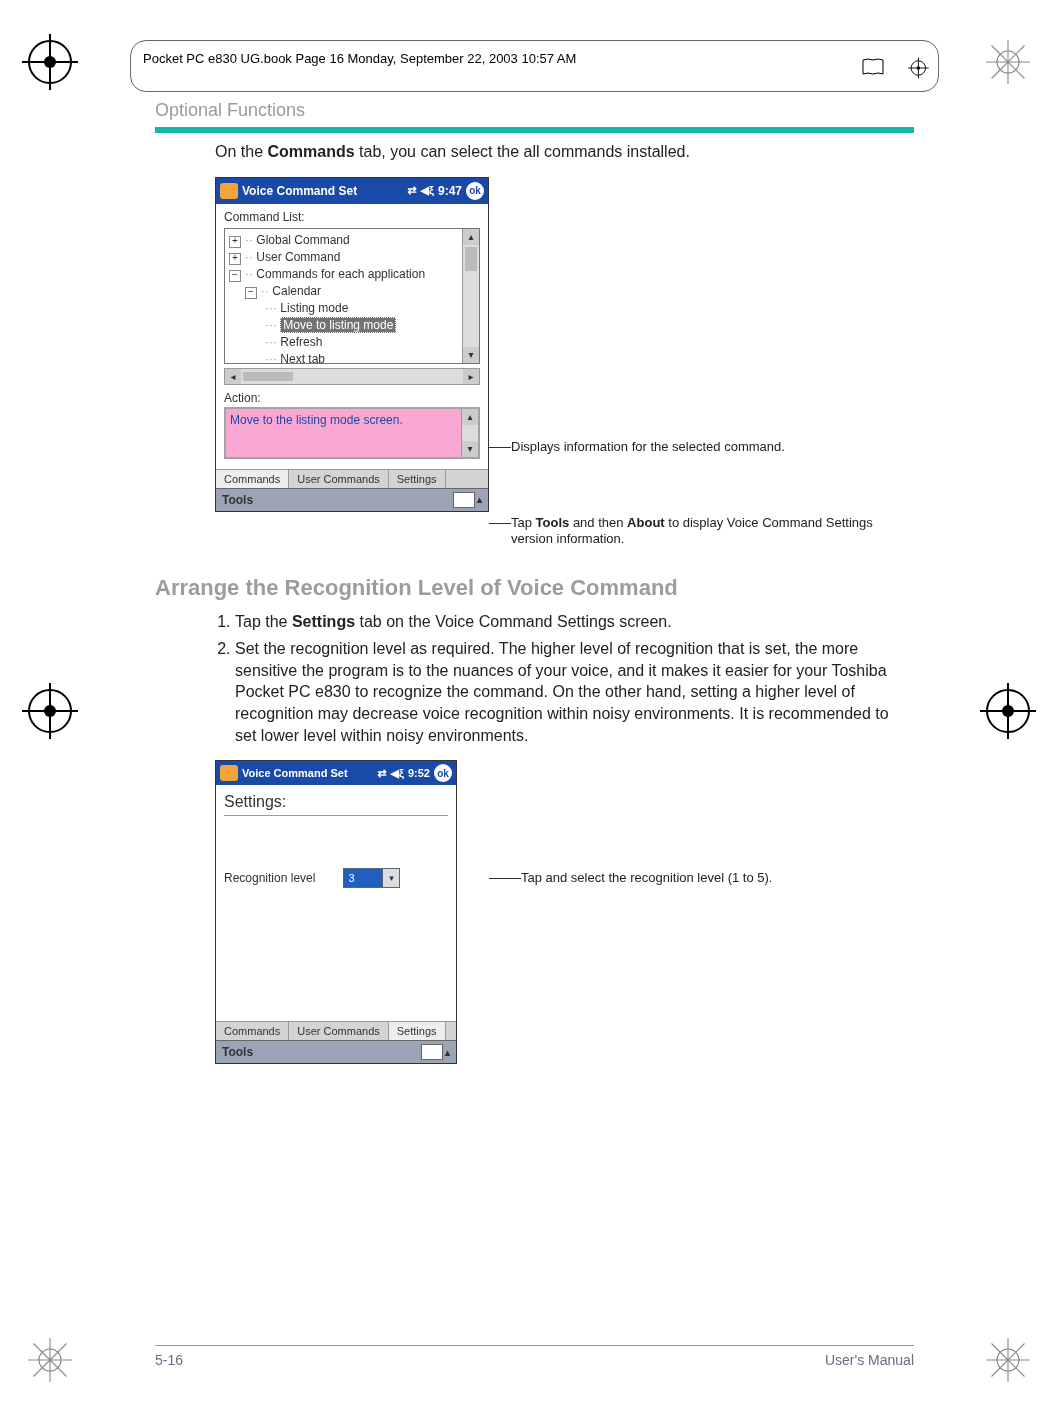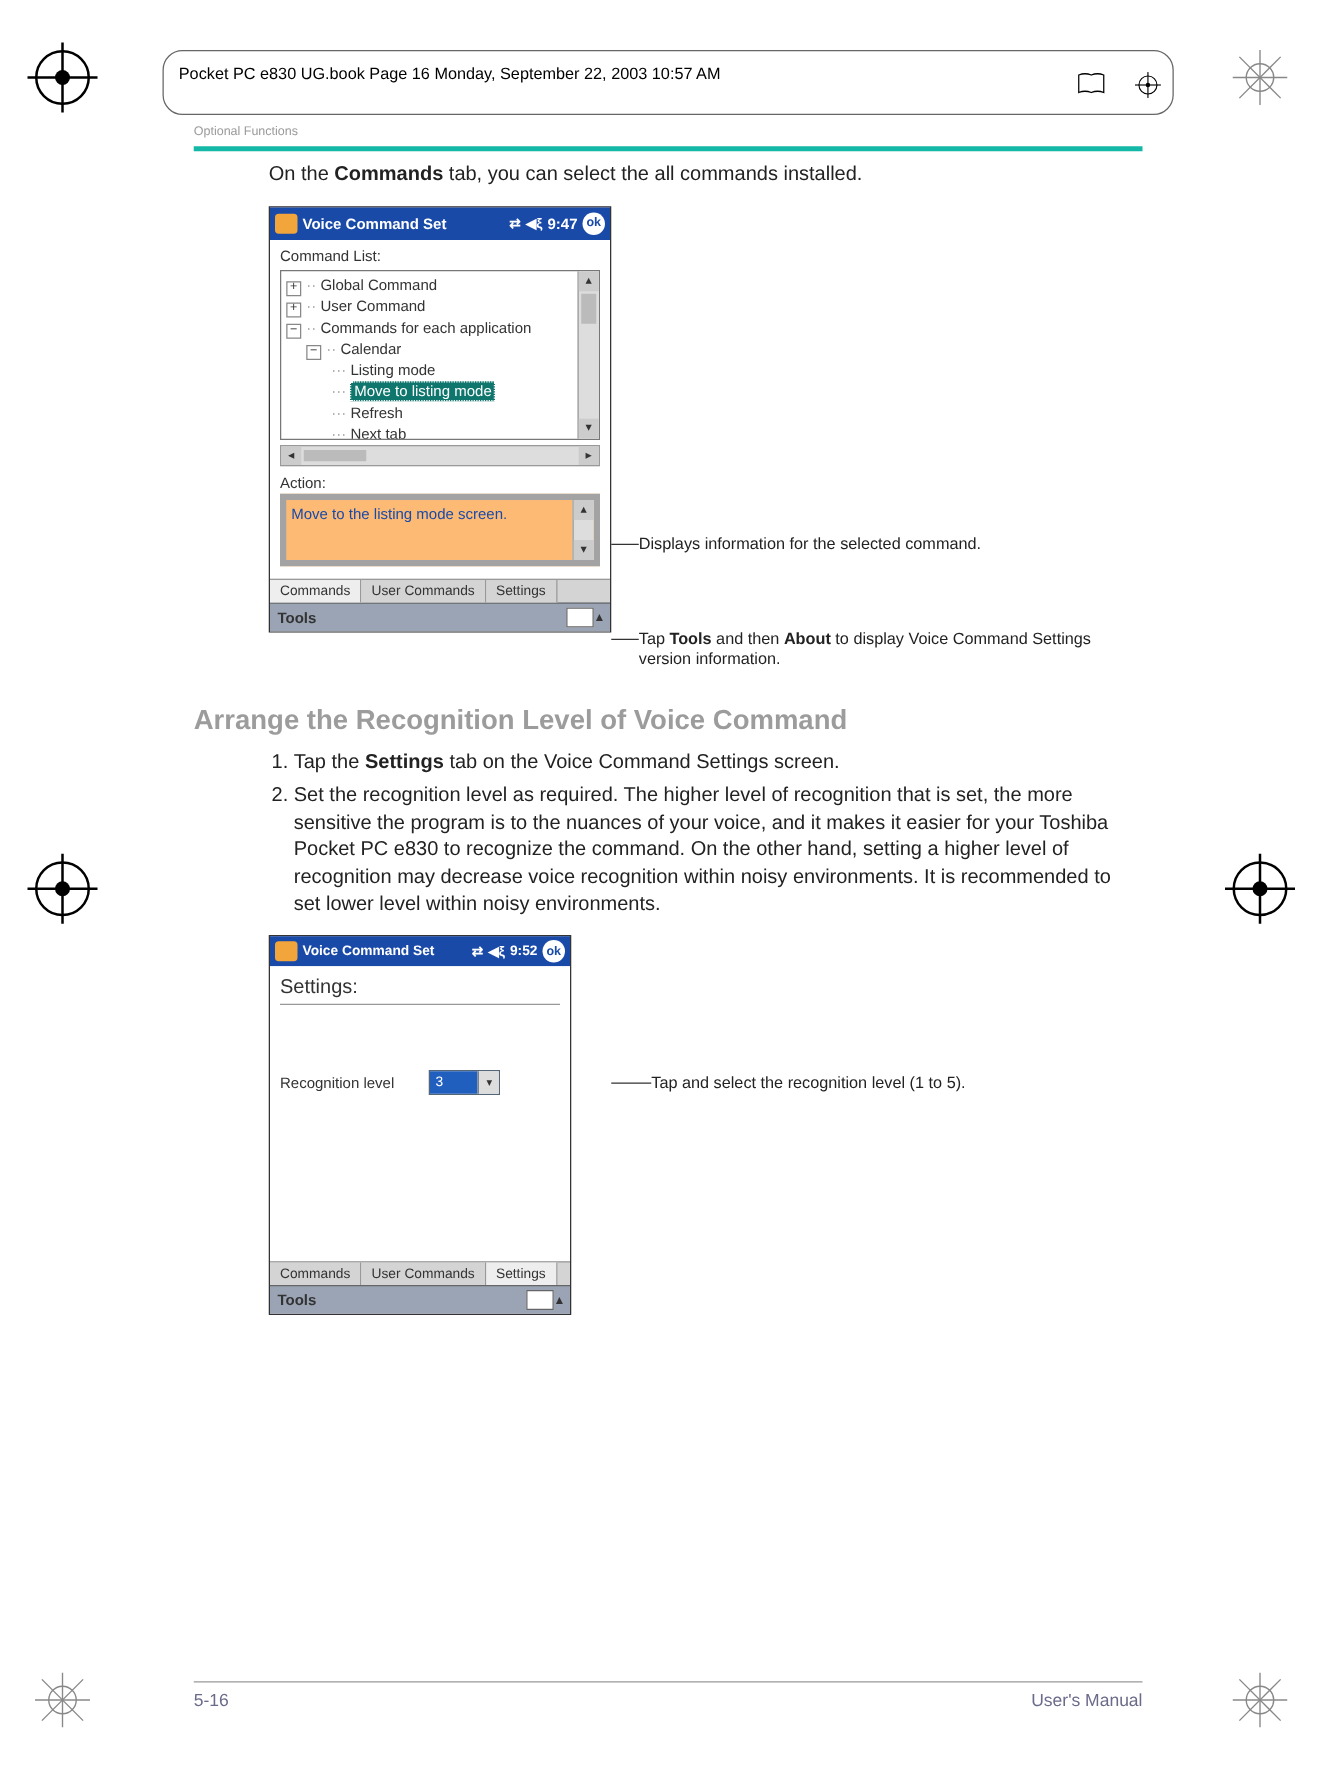--- a/index.html
+++ b/index.html
@@ -48,24 +48,24 @@
   }
   .page {
     position: absolute;
     left: 155px;
     right: 150px;
     top: 100px;
     bottom: 60px;
     color: #333;
   }
   .running-head {
-    font-size: 10px;
+    font-size: 18px;
     color: #9a9a9a;
     padding-bottom: 6px;
-    border-bottom: 4px solid #14b8a6;
+    border-bottom: 6px solid #14b8a6;
     margin-bottom: 8px;
   }
   .section-title {
     font-size: 20px;
     font-weight: bold;
     font-style: italic;
     color: #9c9c9c;
     margin: 20px 0 6px 60px;
   }
   .body-text {
@@ -121,37 +121,37 @@
     display:flex;
   }
   .tree-content { flex:1; padding:3px 4px; font-size:12px; line-height:17px; color:#333; overflow:hidden;}
   .tree-sb { width:16px; background:#ddd; border-left:1px solid #999; display:flex; flex-direction:column; justify-content:space-between;}
   .sb-btn { height:16px; background:#ccc; text-align:center; font-size:10px; line-height:16px; color:#333;}
   .sb-thumb { flex:0 0 24px; background:#bbb; margin:2px;}
   .tree-line { white-space:nowrap; }
   .tree-box-sym { display:inline-block; width:10px; height:10px; border:1px solid #888; text-align:center; line-height:8px; font-size:10px; margin-right:4px; }
   .tree-dash { color:#999; }
   .tree-sel {
-    background:#0f766e; color:#fff; border:1px dotted #fff;
+    background:#737373; color:#fff; border:1px dotted #fff;
     padding:0 2px;
   }
   .h-scroll {
     margin: 0 8px 4px 8px;
     height: 15px;
     background:#ddd;
     border:1px solid #999;
     display:flex; justify-content:space-between; align-items:center;
     font-size:10px;
   }
   .h-scroll .sb-btn { width:16px; height:100%; }
   .action-text {
     margin: 0 8px 4px 8px;
     height: 48px;
-    border:5px solid #a3a3a3;
-    background:#fdba74;
+    border:2px solid #a3a3a3;
+    background:#f9a8d4;
     display:flex;
   }
   .action-content { flex:1; padding:4px; color:#1a4aa8; font-size:12px;}
   .tabs {
     display:flex;
     background:#d4d4d4;
     font-size:11px;
     border-top:1px solid #999;
   }
   .tab {

